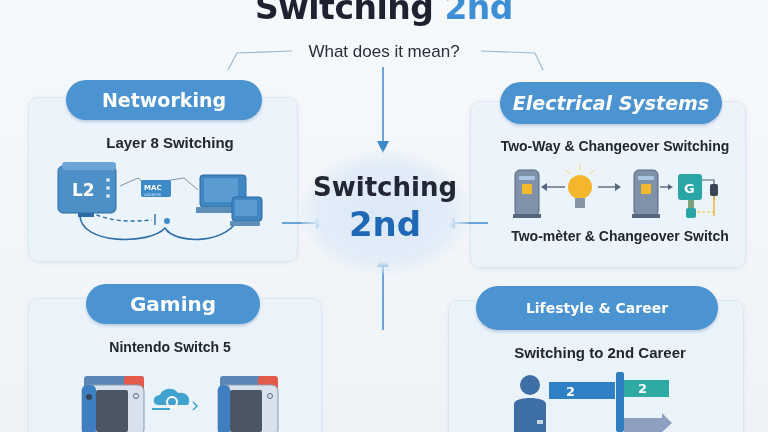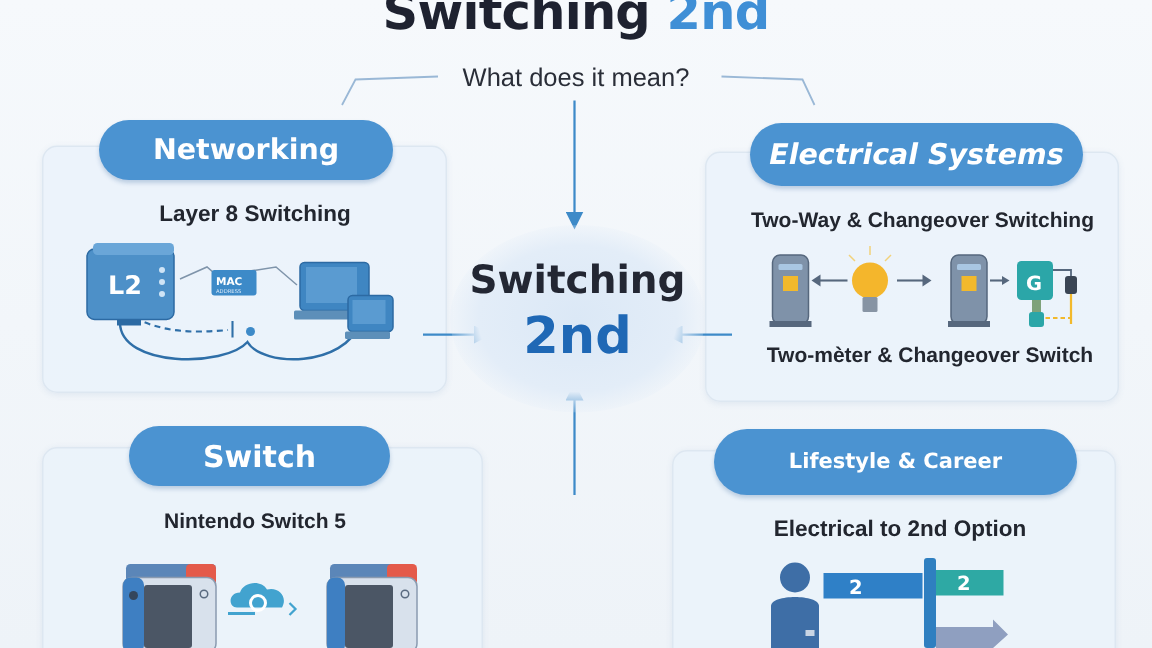--- a/index.html
+++ b/index.html
@@ -157,21 +157,21 @@
   <text x="684" y="193" font-family="DejaVu Sans, sans-serif" font-weight="bold" font-size="13" fill="#ffffff">G</text>
   <rect x="688" y="200" width="6" height="8" fill="#7fa27a"></rect>
   <rect x="686" y="208" width="10" height="10" rx="2" fill="#2ba6a8"></rect>
   <path d="M702,180 L714,180 L714,200" stroke="#56677d" stroke-width="1.2" fill="none"></path>
   <rect x="710" y="184" width="8" height="12" rx="2" fill="#3a4554"></rect>
   <line x1="714" y1="196" x2="714" y2="216" stroke="#f2b92c" stroke-width="1.5"></line>
   <line x1="697" y1="212" x2="714" y2="212" stroke="#f2b92c" stroke-width="1.2" stroke-dasharray="3,2"></line>
 </svg>
 <div class="card-sub" style="left:500px; width:240px; top:228px; font-size:14px;">Two-mèter &amp; Changeover Switch</div>
 
-<div class="pill" style="left:86px; top:284px; width:174px; height:40px; line-height:40px; font-size:20px;">Switch</div>
+<div class="pill" style="left:86px; top:284px; width:174px; height:40px; line-height:40px; font-size:20px;">Gaming</div>
 <div class="card-sub" style="left:80px; width:180px; top:339px; font-size:14px; font-weight:bold;">Nintendo Switch 5</div>
 <svg class="overlay" width="768" height="432">
 
   <rect x="84" y="376" width="60" height="14" rx="3" fill="#5b86b8"></rect>
   <rect x="124" y="376" width="20" height="14" rx="3" fill="#e45a4a"></rect>
   <rect x="82" y="385" width="62" height="50" rx="6" fill="#d8e1ec" stroke="#8a9bb0"></rect>
   <rect x="82" y="385" width="14" height="50" rx="5" fill="#3e7fc2"></rect>
   <rect x="96" y="390" width="32" height="42" rx="2" fill="#4b5665"></rect>
   <circle cx="89" cy="397" r="3" fill="#34465c"></circle>
   <circle cx="136" cy="396" r="2.5" fill="none" stroke="#5a6b80"></circle>
@@ -183,21 +183,21 @@
 
   <rect x="220" y="376" width="56" height="14" rx="3" fill="#5b86b8"></rect>
   <rect x="258" y="376" width="20" height="14" rx="3" fill="#e45a4a"></rect>
   <rect x="218" y="385" width="60" height="50" rx="6" fill="#d8e1ec" stroke="#8a9bb0"></rect>
   <rect x="218" y="385" width="12" height="50" rx="5" fill="#3e7fc2"></rect>
   <rect x="230" y="390" width="32" height="42" rx="2" fill="#4b5665"></rect>
   <circle cx="270" cy="396" r="2.5" fill="none" stroke="#5a6b80"></circle>
 </svg>
 
 <div class="pill" style="left:476px; top:286px; width:242px; height:44px; line-height:44px; font-size:14px;">Lifestyle &amp; Career</div>
-<div class="card-sub" style="left:495px; width:210px; top:344px; font-size:15px;">Electrical to 2nd Option</div>
+<div class="card-sub" style="left:495px; width:210px; top:344px; font-size:15px;">Switching to 2nd Career</div>
 <svg class="overlay" width="768" height="432">
 
   <circle cx="530" cy="385" r="10" fill="#3e6ea6"></circle>
   <path d="M514,432 L514,404 C514,396 546,396 546,404 L546,432 Z" fill="#3e6ea6"></path>
   <rect x="537" y="420" width="6" height="4" fill="#c9d5e4"></rect>
 
   <rect x="549" y="382" width="66" height="17" fill="#2f80c7"></rect>
   <text x="566" y="396" font-family="DejaVu Sans, sans-serif" font-weight="bold" font-size="13" fill="#ffffff">2</text>
 
   <rect x="616" y="372" width="8" height="60" rx="2" fill="#2f7fc0"></rect>

